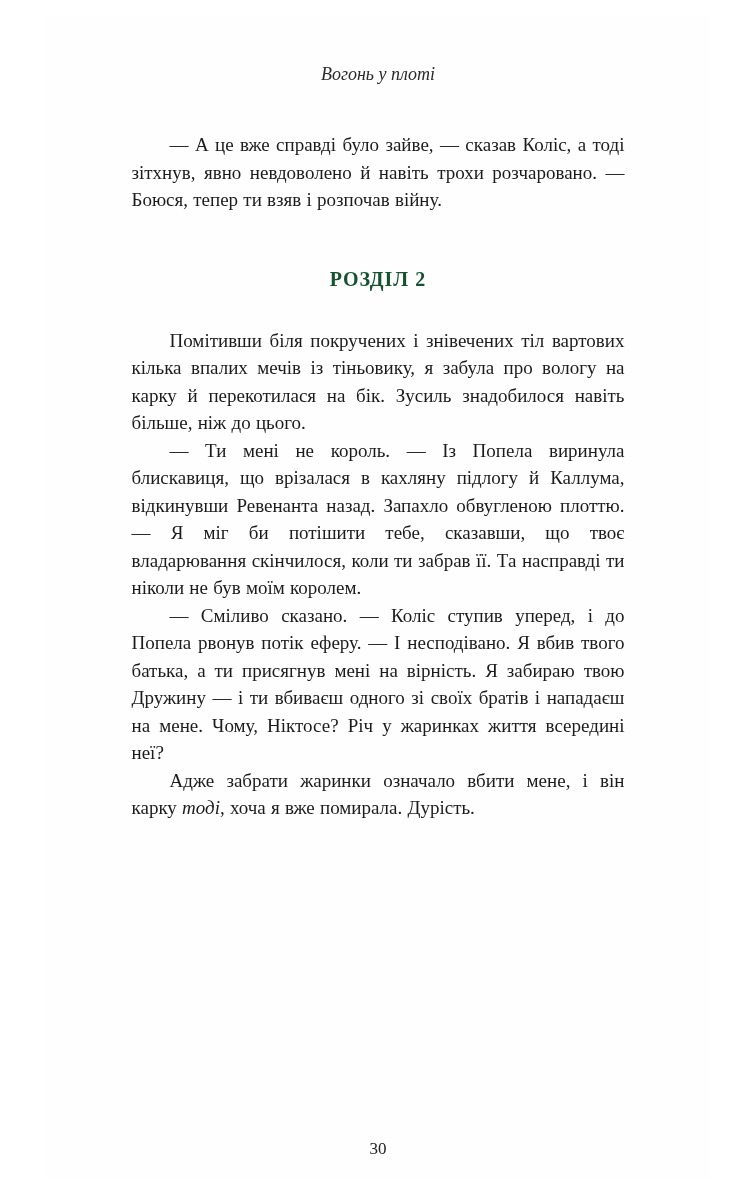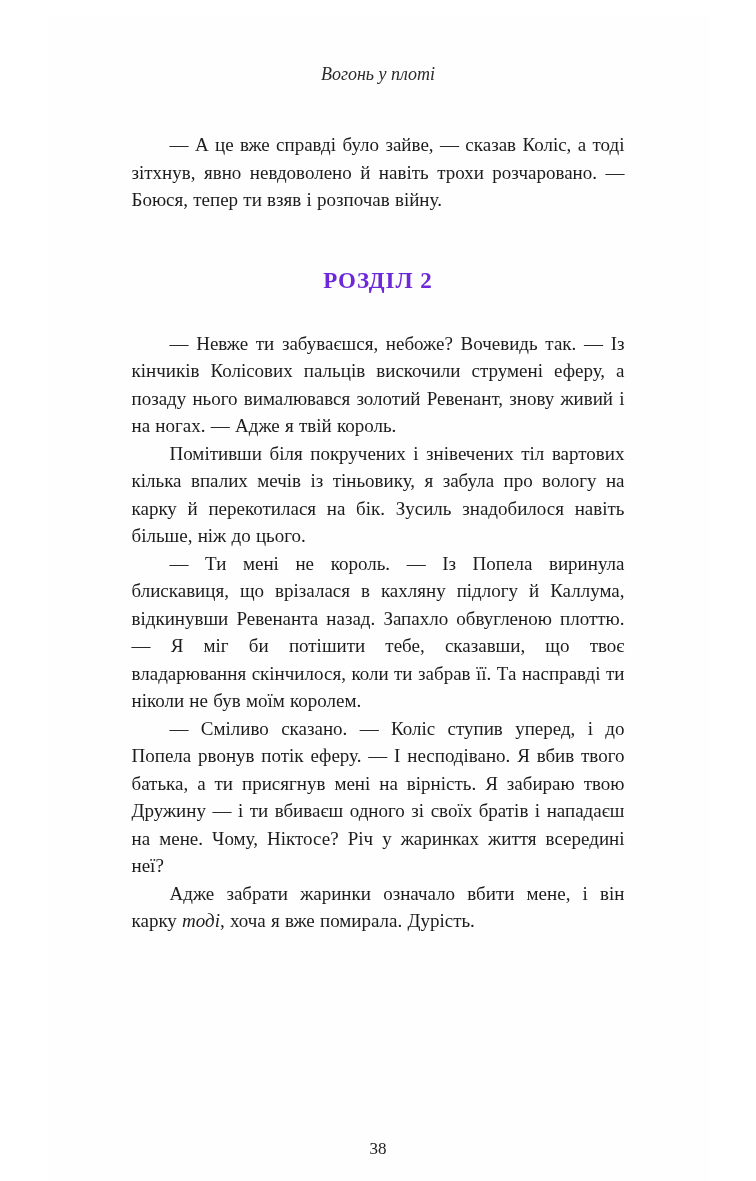--- a/index.html
+++ b/index.html
@@ -24,25 +24,25 @@
     font-style: italic;
     font-size: 18px;
     padding-top: 36px;
     color: #2a2a2a;
   }
   .intro-block {
     margin-top: 46px;
   }
   .chapter-title {
     text-align: center;
-    font-size: 23px;
+    font-size: 20px;
     font-weight: bold;
     letter-spacing: 1px;
     margin: 54px 0 36px 0;
-    color: #6d28d9;
+    color: #14532d;
   }
   .para {
     margin: 0;
     font-size: 19px;
     line-height: 27.5px;
     text-align: justify;
     word-spacing: 0.5px;
   }
   .para.indent {
     text-indent: 38px;
@@ -68,22 +68,21 @@
 
   <div class="running-header">Вогонь у плоті</div>
 
   <div class="intro-block">
       <p class="para indent"><span>— А це вже справді було зайве, — сказав Коліс, а тоді зітхнув, явно невдоволено й навіть трохи розчаровано. — Боюся, тепер ти взяв і розпочав війну.</span></p>
     </div>
 
   <h1 class="chapter-title">РОЗДІЛ 2</h1>
 
   <div class="body-block">
-      <p class="para indent"><span>— Невже ти забуваєшся, небоже? Вочевидь так. — Із кінчиків Колісових пальців вискочили струмені еферу, а позаду нього вималювався золотий Ревенант, знову живий і на ногах. — Адже я твій король.</span></p>
       <p class="para indent"><span>Помітивши біля покручених і знівечених тіл вартових кілька впалих мечів із тіньовику, я забула про вологу на карку й перекотилася на бік. Зусиль знадобилося навіть більше, ніж до цього.</span></p>
       <p class="para indent"><span>— Ти мені не король. — Із Попела виринула блискавиця, що врізалася в кахляну підлогу й Каллума, відкинувши Ревенанта назад. Запахло обвугленою плоттю. — Я міг би потішити тебе, сказавши, що твоє владарювання скінчилося, коли ти забрав її. Та насправді ти ніколи не був моїм королем.</span></p>
       <p class="para indent"><span>— Сміливо сказано. — Коліс ступив уперед, і до Попела рвонув потік еферу. — І несподівано. Я вбив твого батька, а ти присягнув мені на вірність. Я забираю твою Дружину — і ти вбиваєш одного зі своїх братів і нападаєш на мене. Чому, Ніктосе? Річ у жаринках життя всередині неї?</span></p>
       <p class="para indent"><span>Адже забрати жаринки означало вбити мене, і він карку </span><em>тоді</em><span>, хоча я вже помирала. Дурість.</span></p>
     </div>
 
-  <div class="page-number">38</div>
+  <div class="page-number">30</div>
 
 </div>
 
 </body></html>

